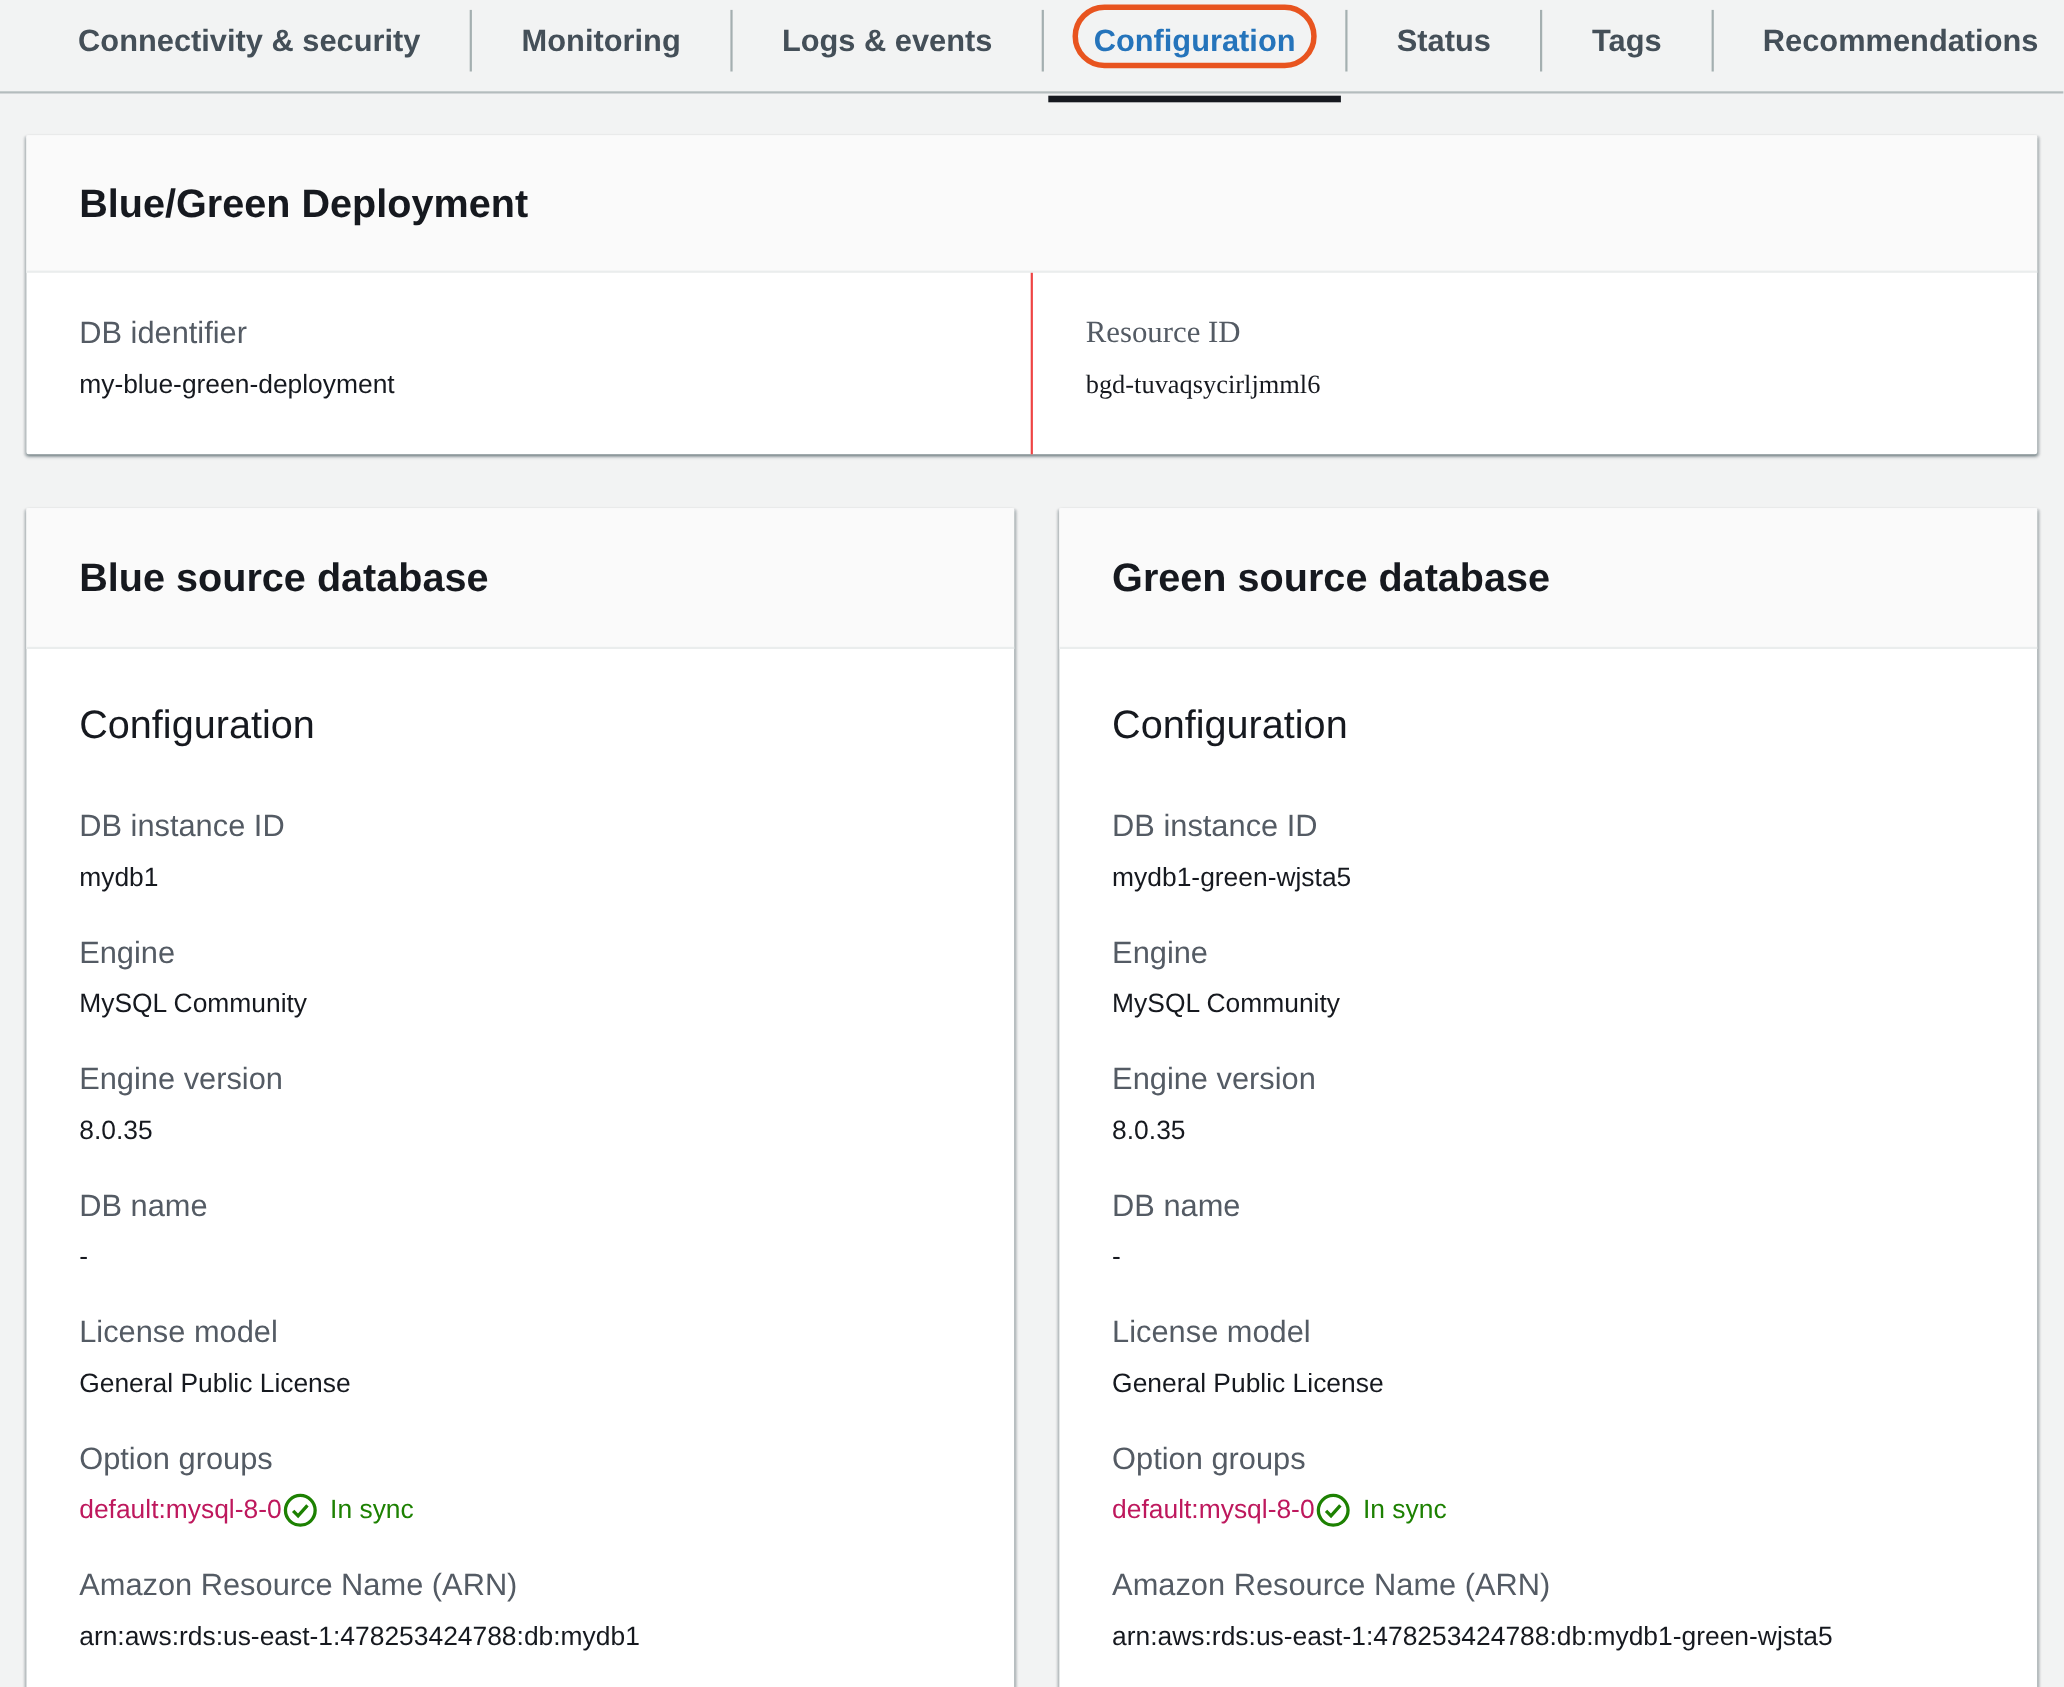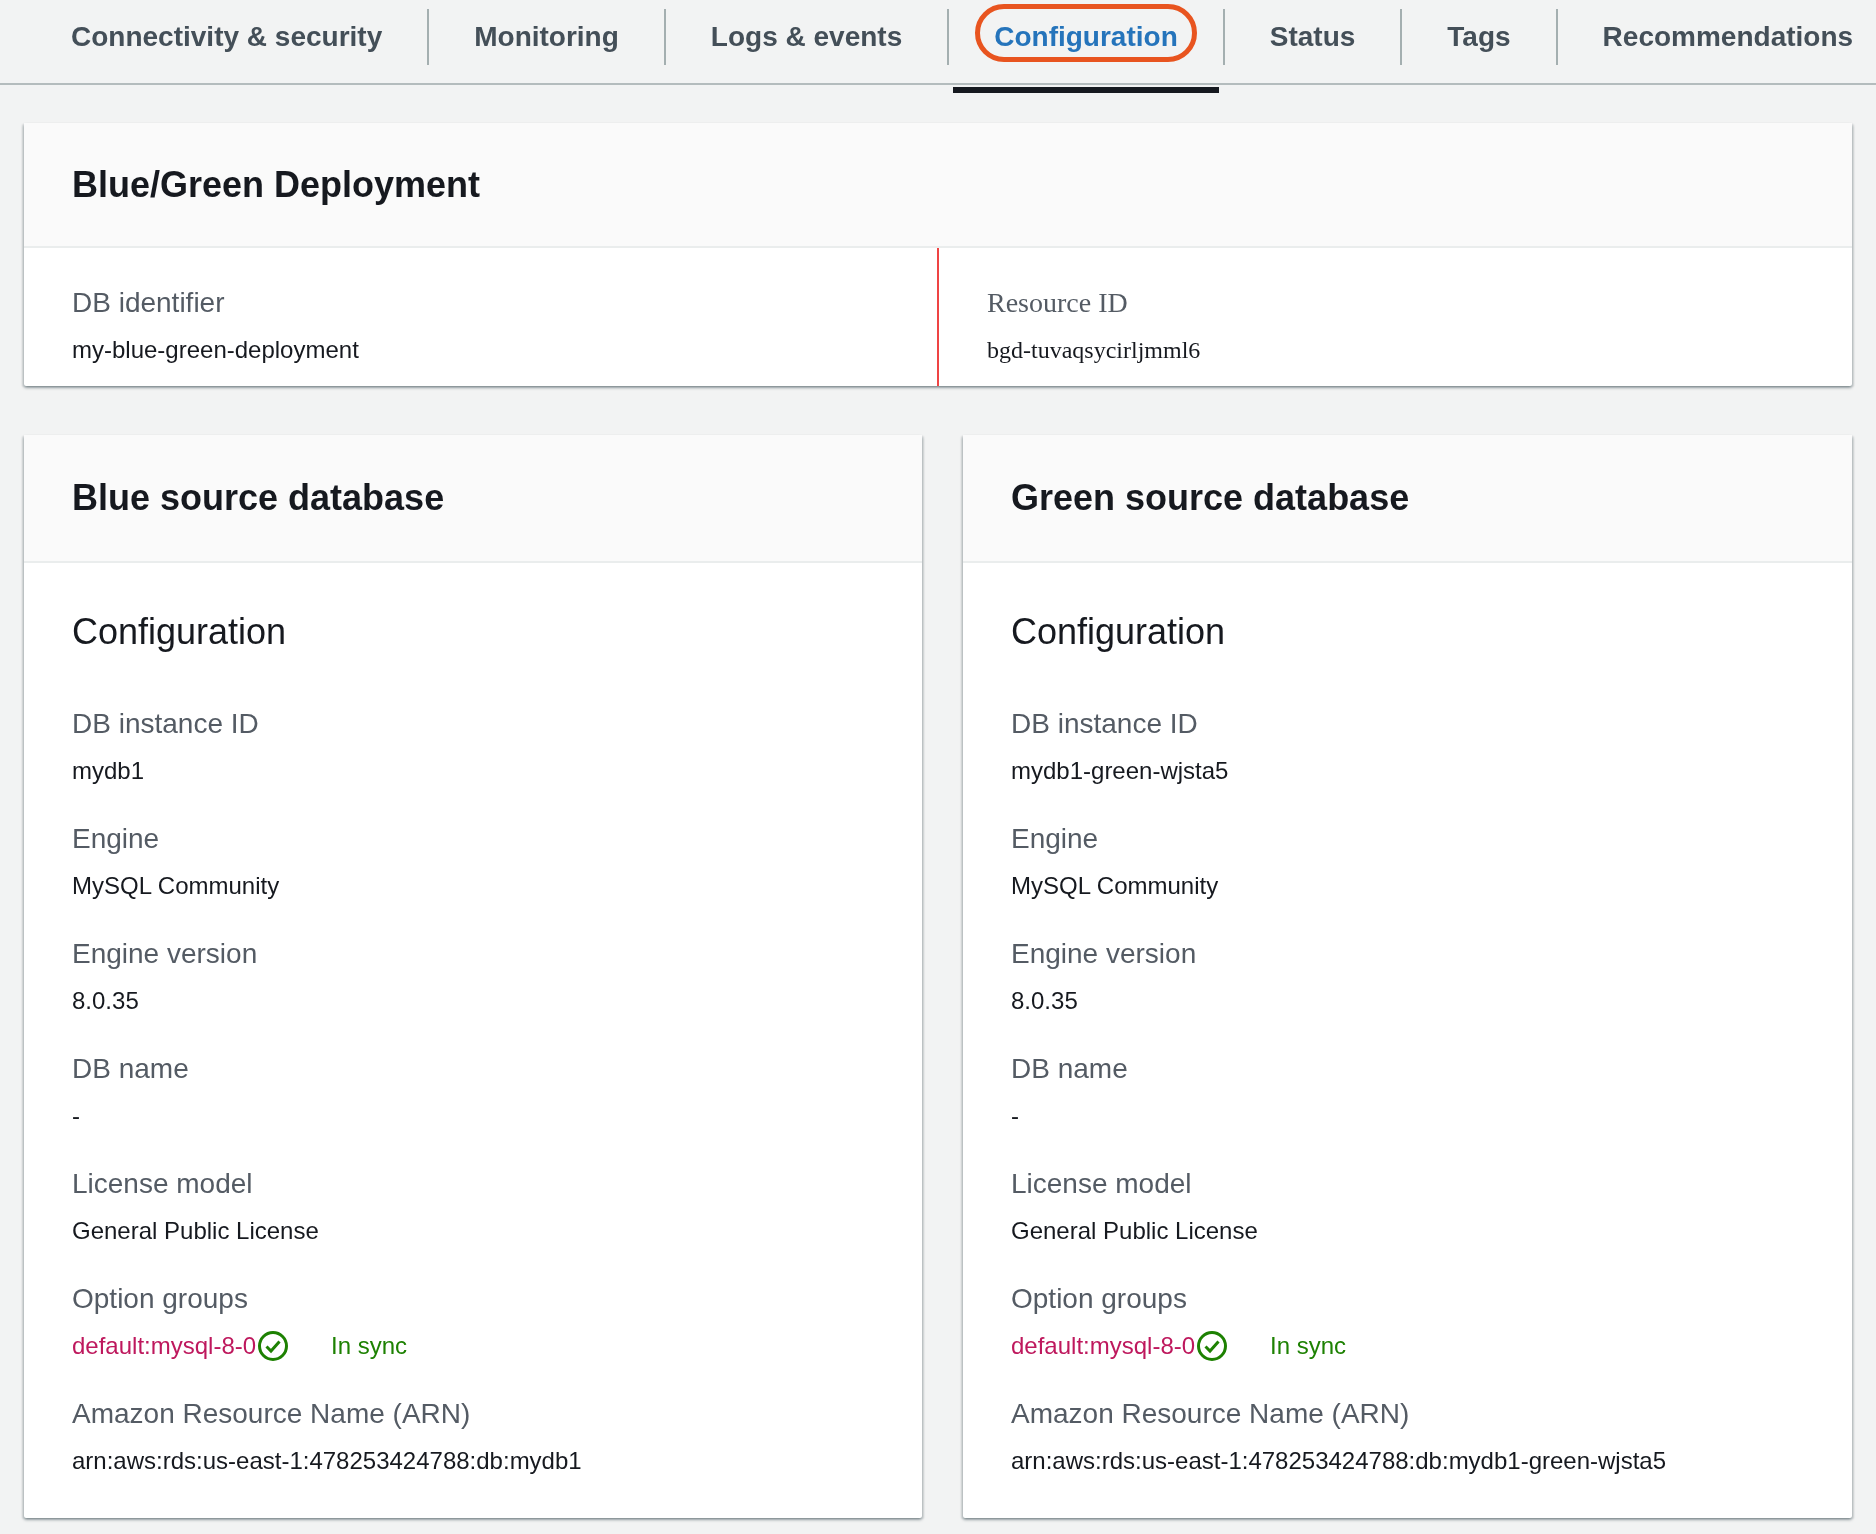--- a/index.html
+++ b/index.html
@@ -69,21 +69,21 @@
     border-bottom:2px solid #eaeded;
     padding:0 48px;
     display:flex;
     align-items:center;
   }
   .panel-title { font-size:36px; font-weight:700; color:#16191f; }
 
   .deployment-panel { margin-top:38px; }
   .deployment-panel .panel-header { height:125px; }
   .deployment-content { display:flex; }
-  .deployment-col { flex:1; padding:38px 48px 19px; }
+  .deployment-col { flex:1; padding:38px 48px 46px; }
   .deployment-col + .deployment-col { border-left:2px solid #ef4444;font-family:Liberation Serif, serif; }
 
   .panels-row { display:flex; gap:41px; margin-top:49px; align-items:stretch; }
   .source-panel .panel-header { height:128px; }
   .panel-blue { width:898px; flex:0 0 auto; }
   .panel-green { width:889px; flex:0 0 auto; }
   .source-content { padding:50px 48px 40px; }
 
   .section-title {
     font-size:36px;
@@ -97,21 +97,20 @@
   .field:last-child { margin-bottom:0; }
   .field-label { font-size:28px; line-height:34px; color:#545b64; margin-bottom:13px; }
   .field-value { font-size:24px; line-height:34px; color:#16191f; }
 
   .link { color:#be185d; text-decoration:none; cursor:pointer; }
   .sync {
     color:#1d8102;
     display:inline-flex;
     align-items:center;
     vertical-align:bottom;
-    gap:31px;
   }
   .check-icon { width:34px; height:34px; display:inline-block; }
   .sync-text { margin-left:10px; }
 </style>
 </head>
 <body>
 
 <div class="tabbar">
   <div class="tab">
     <span>Connectivity &amp; security</span>

